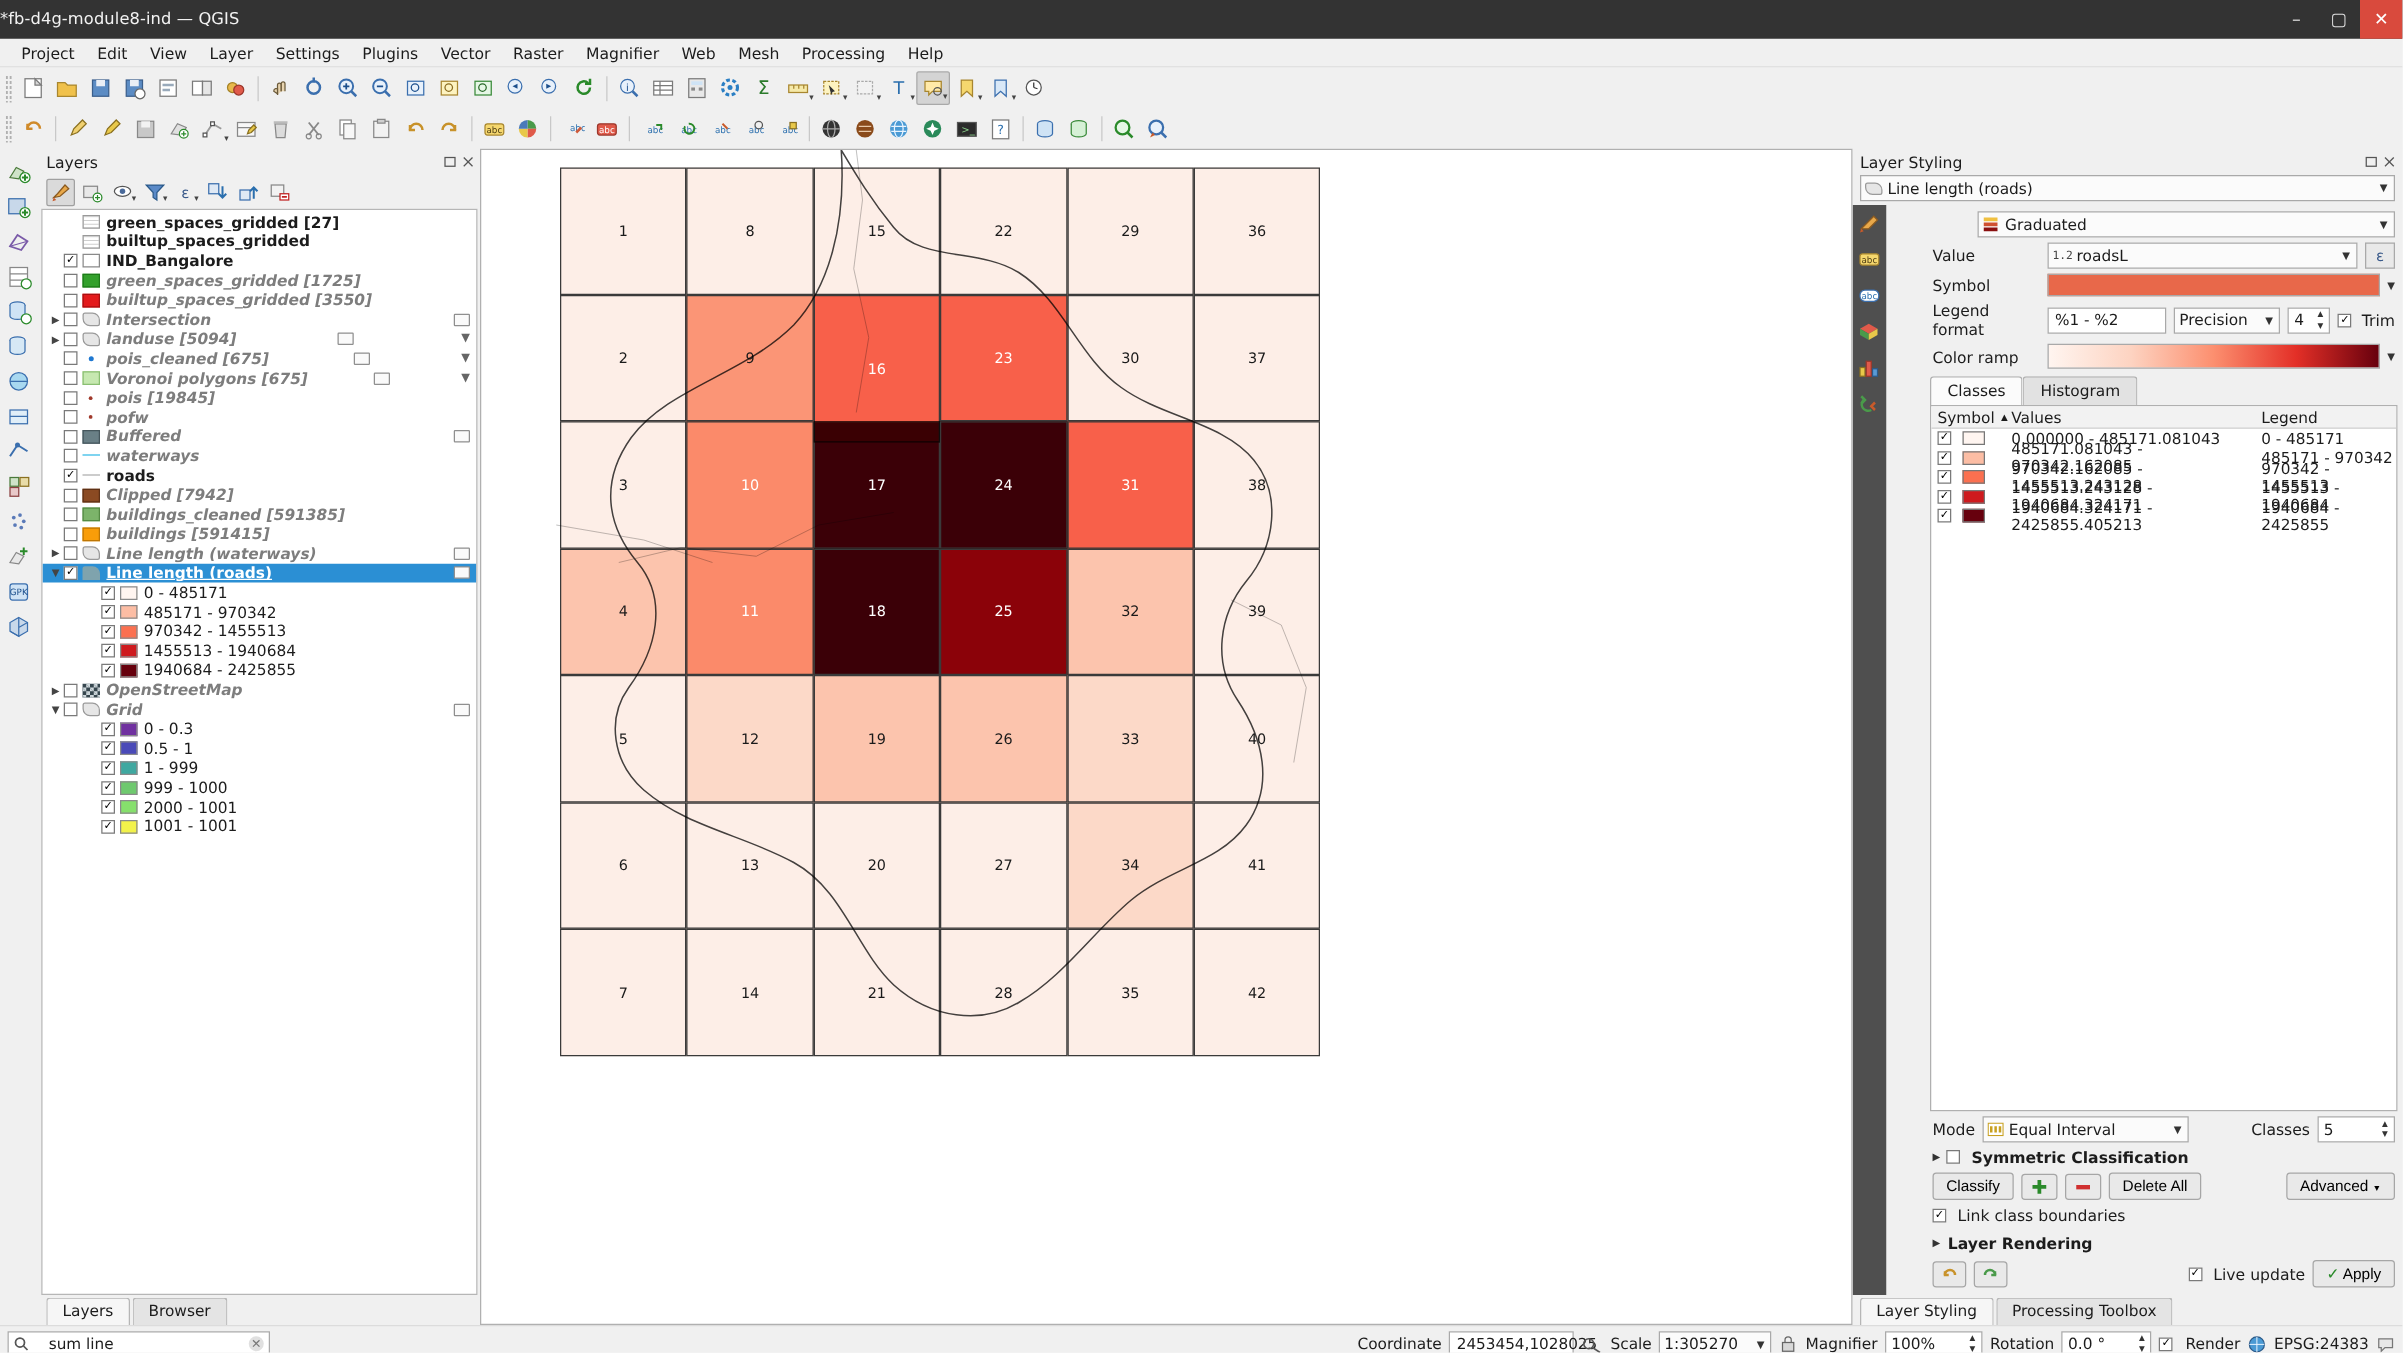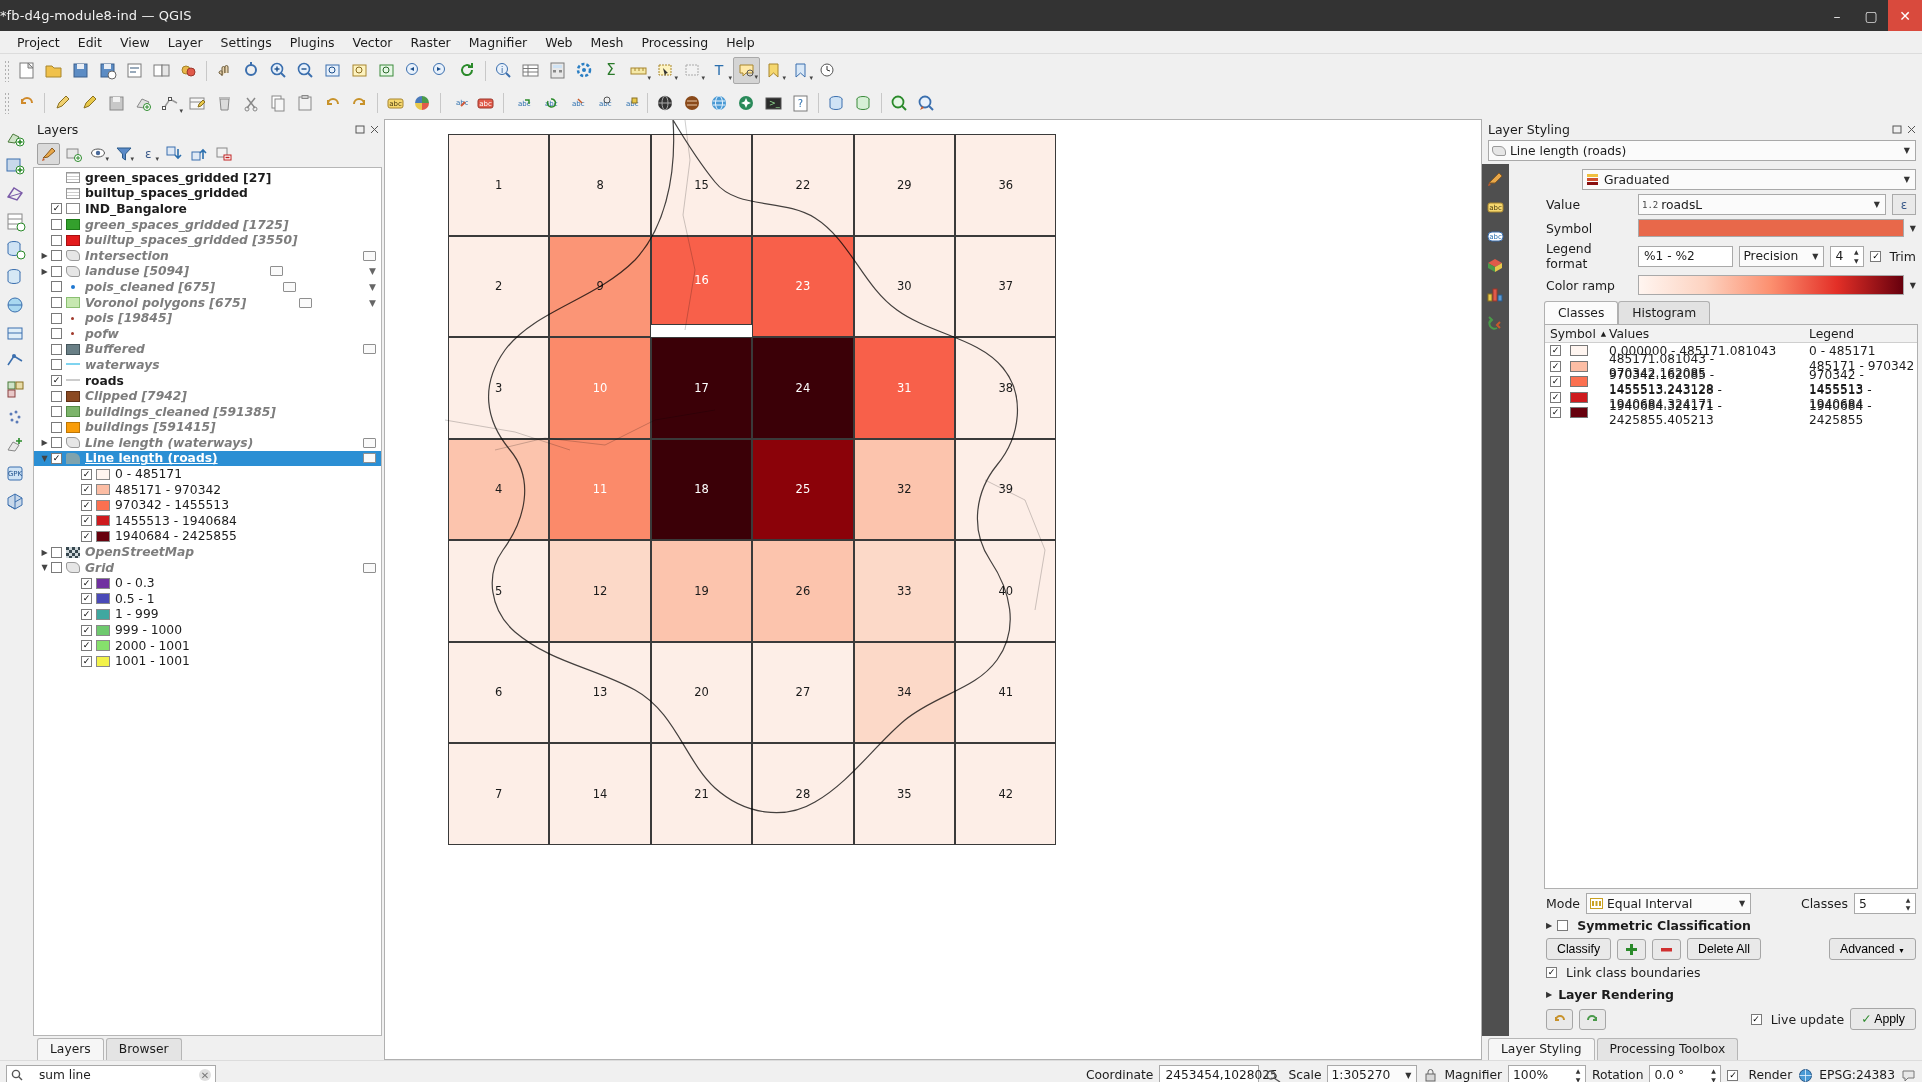--- a/index.html
+++ b/index.html
@@ -996,21 +996,21 @@
         </div>
         <div class="gcell" style="left: 507px; top: 0px; width: 101.4px; height: 101.5px; background: rgb(253, 238, 231); mix-blend-mode: multiply;">
           <span style="mix-blend-mode: normal;">36</span>
         </div>
         <div class="gcell" style="left: 0px; top: 101.5px; width: 101.4px; height: 101.5px; background: rgb(253, 238, 231); mix-blend-mode: multiply;">
           <span style="mix-blend-mode: normal;">2</span>
         </div>
         <div class="gcell" style="left: 101.4px; top: 101.5px; width: 101.4px; height: 101.5px; background: rgb(251, 149, 118); mix-blend-mode: multiply;">
           <span style="mix-blend-mode: normal;">9</span>
         </div>
-        <div class="gcell dark" style="left: 202.8px; top: 101.5px; width: 101.4px; height: 89px; background: rgb(248, 96, 74); mix-blend-mode: multiply;">
+        <div class="gcell dark" style="left: 202.8px; top: 101.5px; width: 101.4px; height: 118px; background: rgb(248, 96, 74); mix-blend-mode: multiply;">
           <span style="mix-blend-mode: normal;">16</span>
         </div>
         <div class="gcell dark" style="left: 304.2px; top: 101.5px; width: 101.4px; height: 101.5px; background: rgb(248, 96, 74); mix-blend-mode: multiply;">
           <span style="mix-blend-mode: normal;">23</span>
         </div>
         <div class="gcell" style="left: 405.6px; top: 101.5px; width: 101.4px; height: 101.5px; background: rgb(253, 238, 231); mix-blend-mode: multiply;">
           <span style="mix-blend-mode: normal;">30</span>
         </div>
         <div class="gcell" style="left: 507px; top: 101.5px; width: 101.4px; height: 101.5px; background: rgb(253, 238, 231); mix-blend-mode: multiply;">
           <span style="mix-blend-mode: normal;">37</span>

